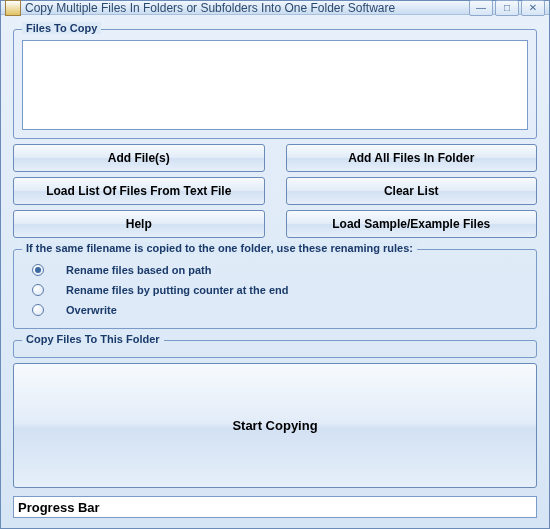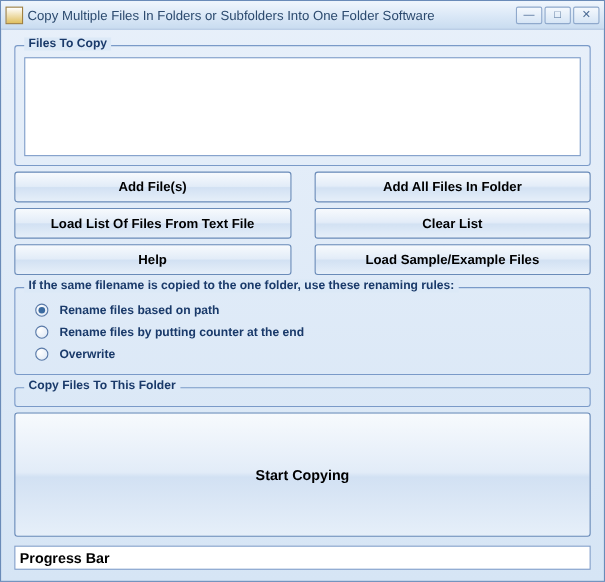--- a/index.html
+++ b/index.html
@@ -11,21 +11,21 @@
   }
   .window {
     width: 550px;
     height: 529px;
     background: linear-gradient(to bottom, #e8f0fa 0%, #d6e5f5 100%);
     border: 1px solid #6a8bb8;
     display: flex;
     flex-direction: column;
   }
   .titlebar {
-    height: 26px;
+    height: 14px;
     background: linear-gradient(to bottom, #f0f6fd 0%, #dce9f7 50%, #c9dcf0 100%);
     border-bottom: 1px solid #a9c0de;
     display: flex;
     align-items: center;
     padding: 0 4px;
   }
   .titlebar .appicon {
     width: 16px;
     height: 16px;
     margin-right: 4px;
@@ -117,21 +117,21 @@
   }
   .radiogroup {
     display: flex;
     flex-direction: column;
     gap: 8px;
     padding: 6px 6px 4px 10px;
   }
   .radio-item {
     display: flex;
     align-items: center;
-    gap: 10px;
+    gap: 22px;
     color: #1a3a6a;
     font-weight: bold;
     font-size: 11px;
   }
   .radio {
     width: 12px;
     height: 12px;
     border: 1px solid #5a7aa8;
     border-radius: 50%;
     background: radial-gradient(circle at 30% 30%, #fff, #dbe6f4);

